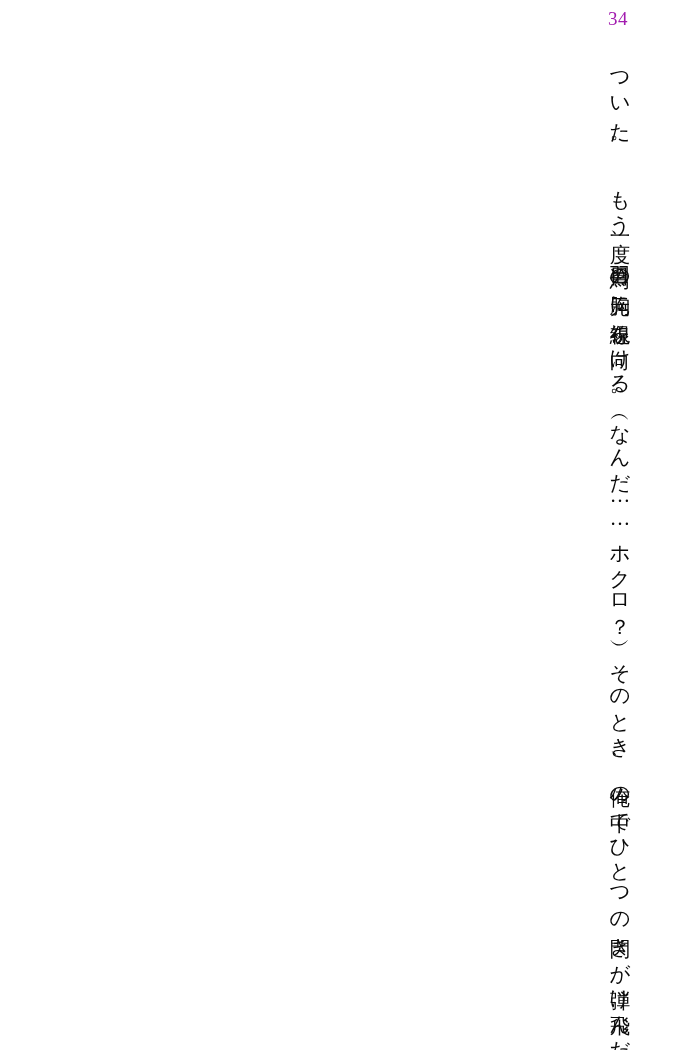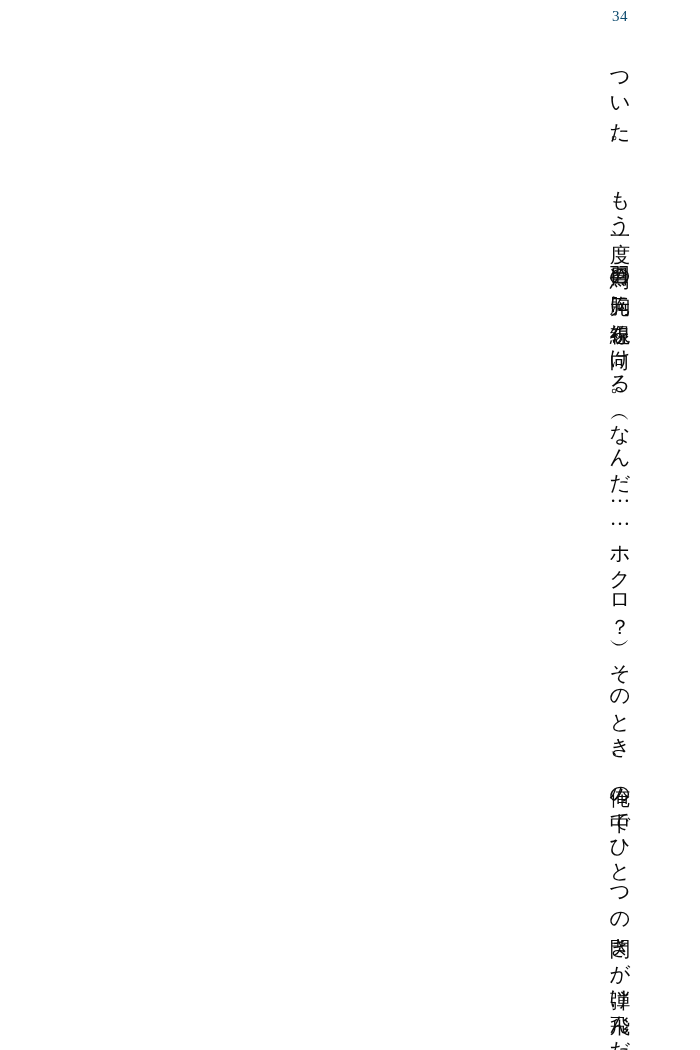--- a/index.html
+++ b/index.html
@@ -18,24 +18,24 @@
   #page {
     position: absolute;
     inset: 0;
     background: #ffffff;
   }
   
   #page-number {
     position: absolute;
     top: 8px;
     right: 72px;
-    font-size: 15px;
+    font-size: 19px;
     font-family: "Liberation Serif", "DejaVu Serif", serif;
     letter-spacing: 0.5px;
-    color: #0c4a6e;
+    color: #a21caf;
   }
   
   #text-block {
     position: absolute;
     top: 58px;
     right: 62px;
     height: 940px;
     width: 560px;
     writing-mode: vertical-rl;
     -webkit-writing-mode: vertical-rl;

